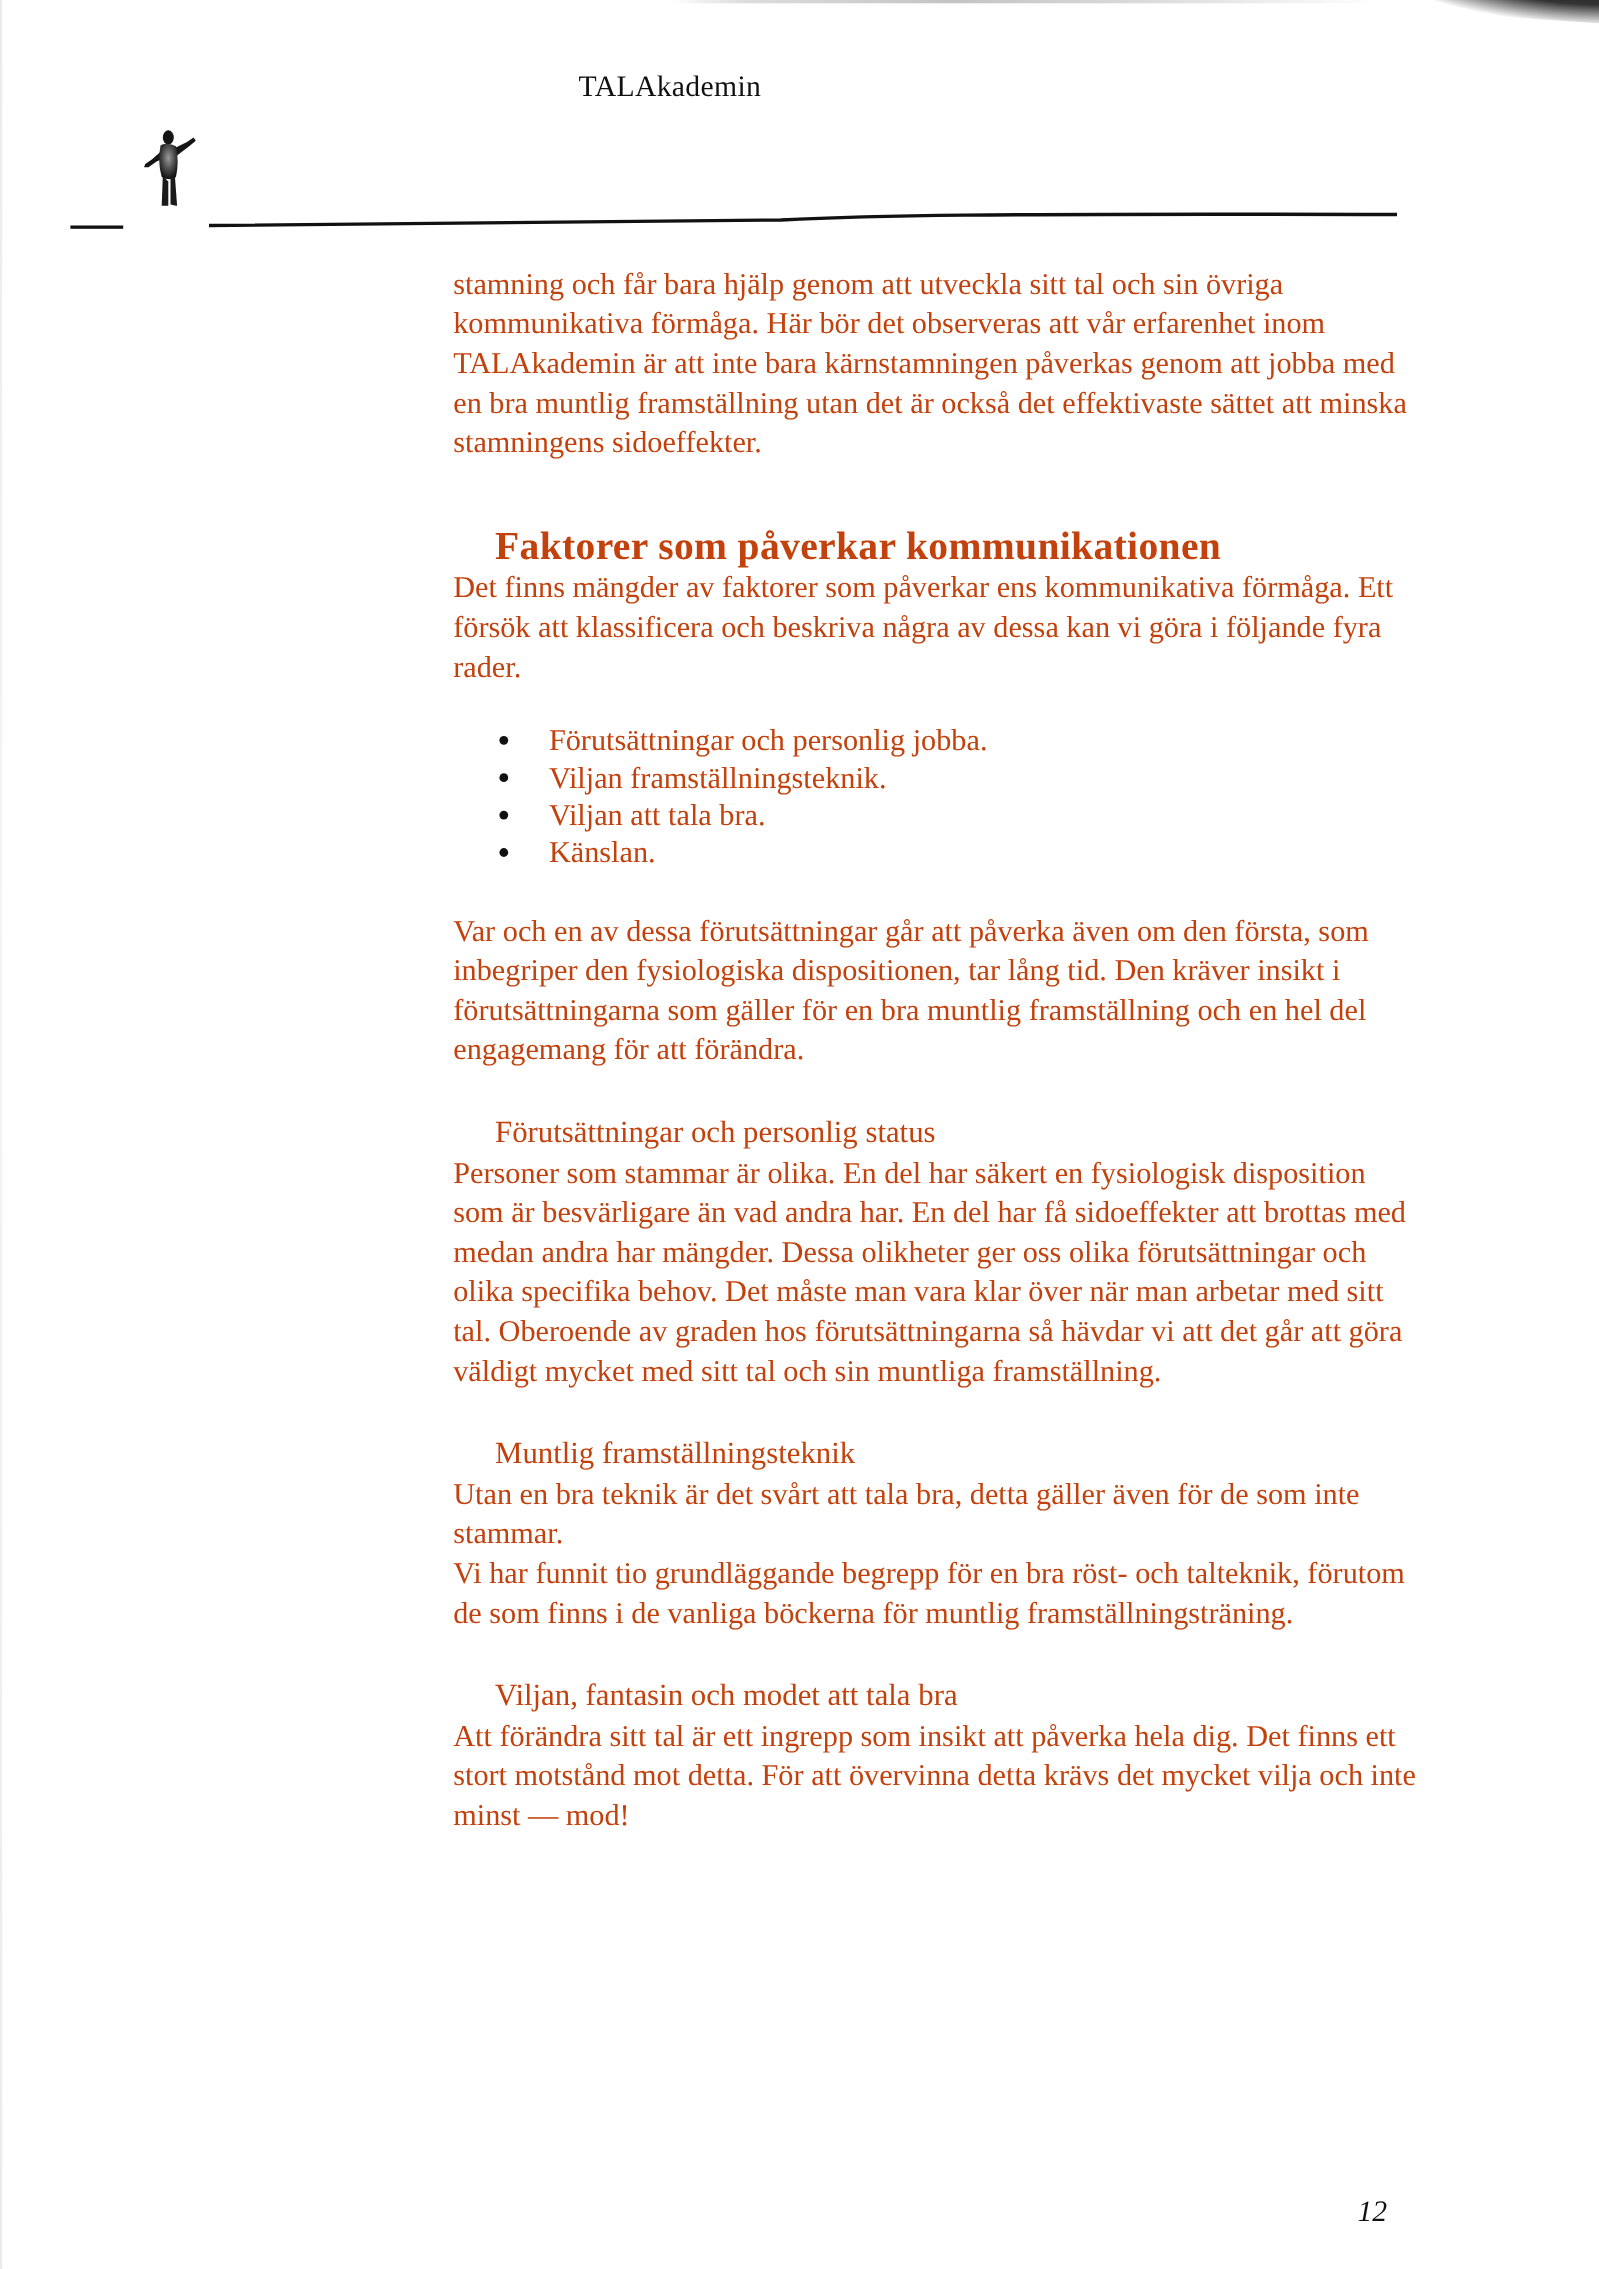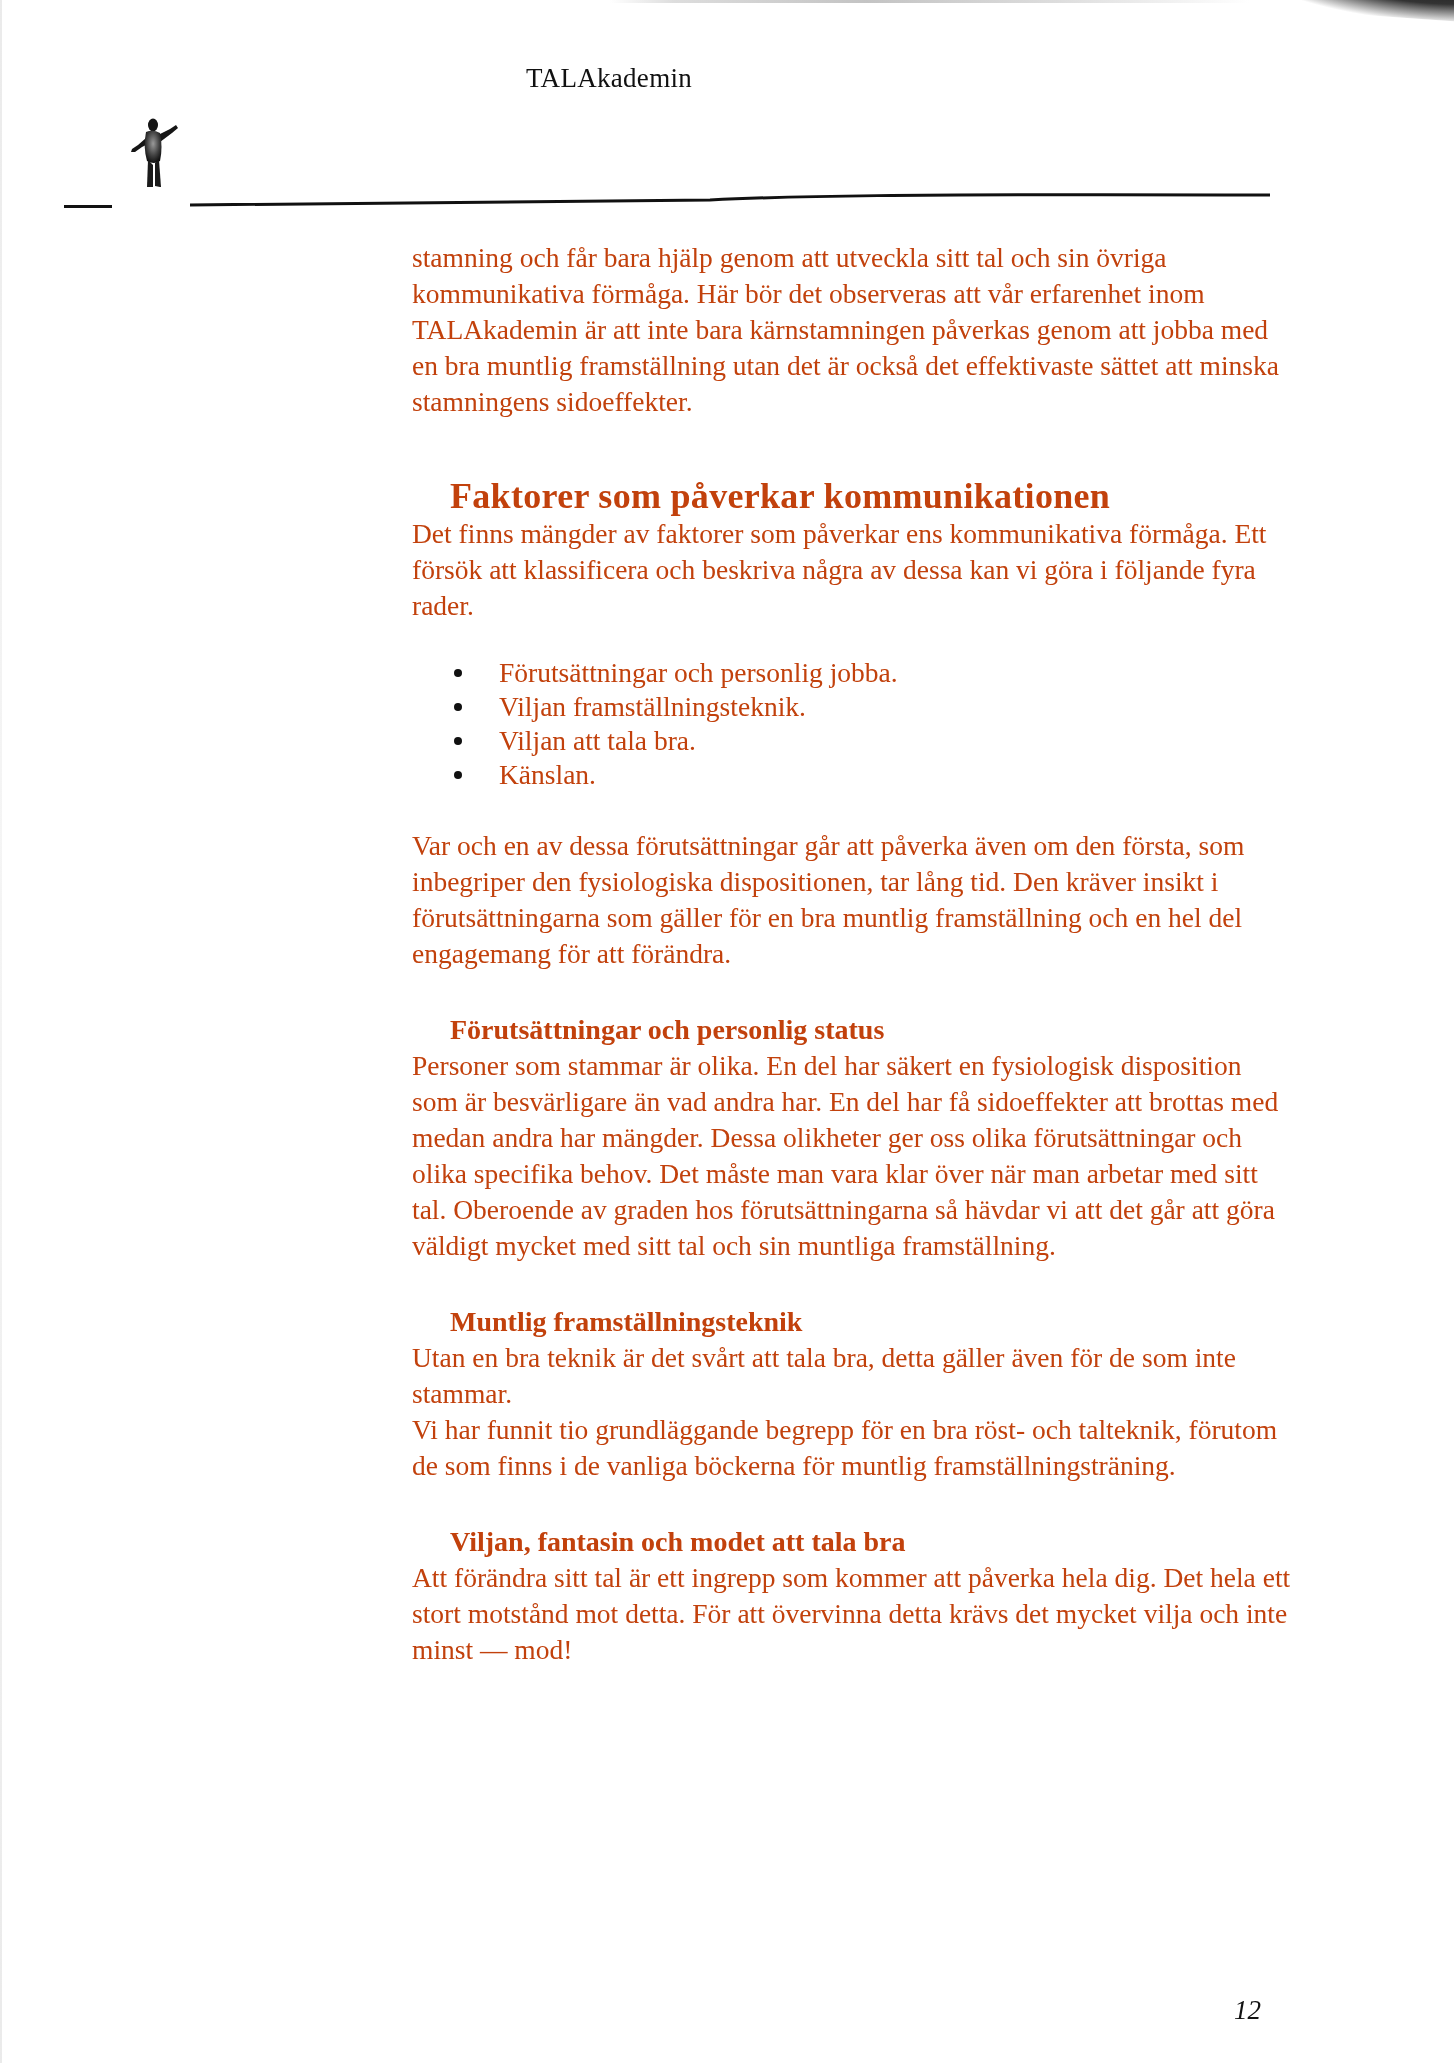--- a/index.html
+++ b/index.html
@@ -89,21 +89,21 @@
     }
     .h1 {
       font-weight: bold;
       font-size: 36px;
       line-height: 40px;
       margin: 0;
       padding-left: 38px;
       letter-spacing: 0.3px;
     }
     .h2 {
-      font-weight: bold;
+      font-weight: normal;
       font-size: 28px;
       line-height: 36px;
       margin: 0;
       padding-left: 38px;
     }
     .intro { margin-bottom: 0; }
     .section-gap { height: 56px; }
     .section-gap-sm { height: 40px; }
     .bullets {
       list-style: none;
@@ -218,19 +218,19 @@
   <section>
     <h2 class="h2">Muntlig framställningsteknik</h2>
     <p>Utan en bra teknik är det svårt att tala bra, detta gäller även för de som inte stammar.</p>
     <p>Vi har funnit tio grundläggande begrepp för en bra röst- och talteknik, förutom de som finns i de vanliga böckerna för muntlig framställningsträning.</p>
   </section>
 
   <div class="section-gap-sm"></div>
 
   <section>
     <h2 class="h2">Viljan, fantasin och modet att tala bra</h2>
-    <p>Att förändra sitt tal är ett ingrepp som kommer att påverka hela dig. Det hela ett stort motstånd mot detta. För att övervinna detta krävs det mycket vilja och inte minst — mod!</p>
+    <p>Att förändra sitt tal är ett ingrepp som insikt att påverka hela dig. Det finns ett stort motstånd mot detta. För att övervinna detta krävs det mycket vilja och inte minst — mod!</p>
   </section>
 </main>
 
 <footer>
   <div class="page-number">12</div>
 </footer>
 
 </body></html>

